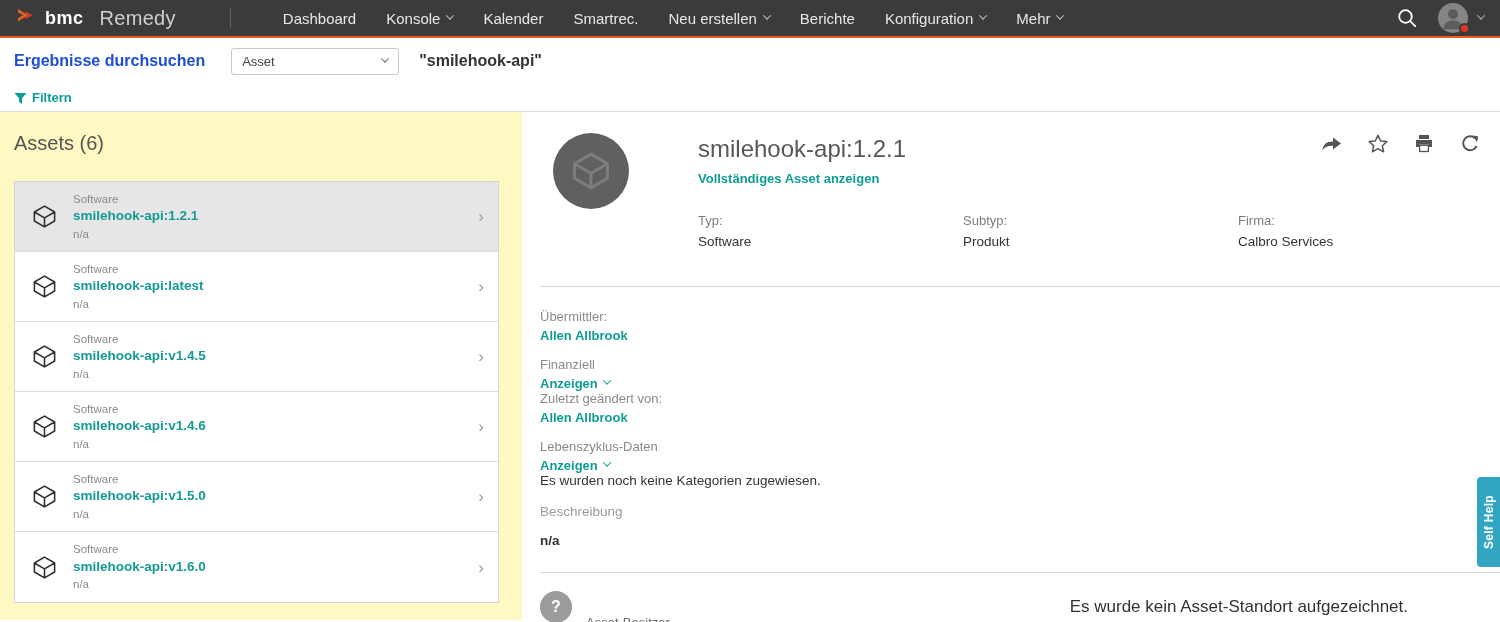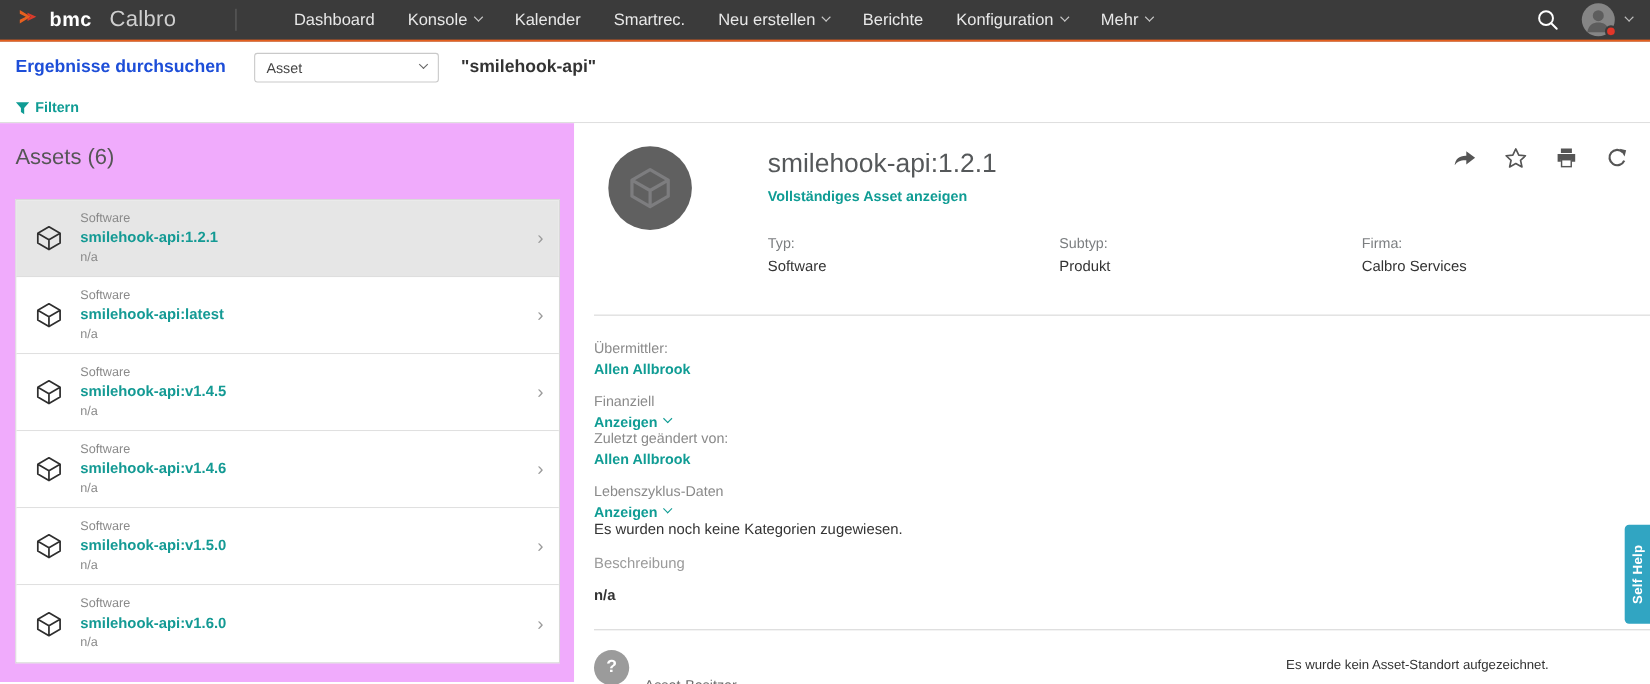--- a/index.html
+++ b/index.html
@@ -40,21 +40,21 @@
 
   
   .filter-bar { height:28px; display:flex; align-items:center; padding:0 14px;
                 border-bottom:1px solid #dcdcdc; background:#fff; }
   .filter-link { display:flex; align-items:flex-end; color:#0f9c94; font-size:13px; font-weight:700; cursor:pointer; }
   .filter-link svg { margin-right:5px; }
 
   
   .content { display:flex; height:508px; position:relative; }
 
-  .left-panel { width:522px; background:#f0abfc; padding:20px 13px 0 14px; flex:none; }
+  .left-panel { width:522px; background:#fef9c3; padding:20px 23px 0 14px; flex:none; }
   .results-heading { font-size:20px; font-weight:400; color:#555; margin-bottom:26px; }
   .asset-list { background:#fff; border:1px solid #d5d5d5; }
   .asset-item { display:flex; align-items:center; height:70px; padding:0 14px 0 16px;
                 border-bottom:1px solid #ddd; background:#fff; cursor:pointer; }
   .asset-item:last-child { border-bottom:none; }
   .asset-item.selected { background:#e6e6e6; }
   .asset-icon { flex:none; margin-right:15px; display:flex; }
   .asset-text { display:flex; flex-direction:column; line-height:1.25; }
   .asset-category { font-size:11.5px; color:#8a8a8a; }
   .asset-name { font-size:13.5px; font-weight:700; color:#149a94; margin:2px 0; }
@@ -90,42 +90,42 @@
   .cat-text { font-size:13.5px; color:#333; }
   .desc-label { font-size:13.5px; color:#9b9b9b; margin-top:16px; }
   .desc-value { font-size:13.5px; font-weight:700; color:#333; margin-top:14px; }
 
   .owner-row { display:flex; align-items:flex-start; padding:18px 92px 0 18px; }
   .q-circle { width:32px; height:32px; border-radius:50%; background:#9b9b9b; color:#fff;
               font-size:16px; font-weight:700; display:flex; align-items:center; justify-content:center; flex:none; }
   .owner-text { margin-left:14px; line-height:1.4;margin-top:23px; }
   .owner-label { font-size:13px; color:#6b6b6b; }
   .owner-value { font-size:12px; font-weight:700; color:#737373; margin-top:2px; }
-  .location-text { margin-left:auto; font-size:12px; color:#333; padding-top:6px; }
+  .location-text { margin-left:auto; font-size:17px; color:#333; padding-top:6px; }
 
   .detail-actions { position:absolute; top:20px; right:18px; display:flex; align-items:center; }
   .action-btn { margin-left:22px; cursor:pointer; display:flex; }
 
   .self-help { position:absolute; right:0; top:365px; width:23px; height:90px; background:#31a5c2;
                border-radius:4px 0 0 4px; display:flex; align-items:center; justify-content:center;
                cursor:pointer; }
   .self-help span { writing-mode:vertical-rl; transform:rotate(180deg); color:#fff;
                     font-size:12px; font-weight:700; letter-spacing:.3px; }
 </style>
 </head>
 <body>
 
 <div class="topbar">
   <div class="logo">
     <svg width="24" height="22" viewBox="0 0 24 22">
       <path d="M2 2 L12 8.2 L2 14.4 L2 10.9 L7.5 8.2 L2 5.5 Z" fill="#e6601f"></path>
       <path d="M9 4.5 L17 8.2 L9 12 L9 9.6 L12.5 8.2 L9 6.8 Z" fill="#d93b2b"></path>
     </svg>
     <span class="brand">bmc</span>
-    <span class="product">Calbro</span>
+    <span class="product">Remedy</span>
   </div>
   <div class="logo-sep"></div>
   <div class="nav">
       <div class="nav-item">
         <span>Dashboard</span>
       </div>
       <div class="nav-item">
         <span>Konsole</span>
         <i class="chev chev-light"></i>
       </div>

